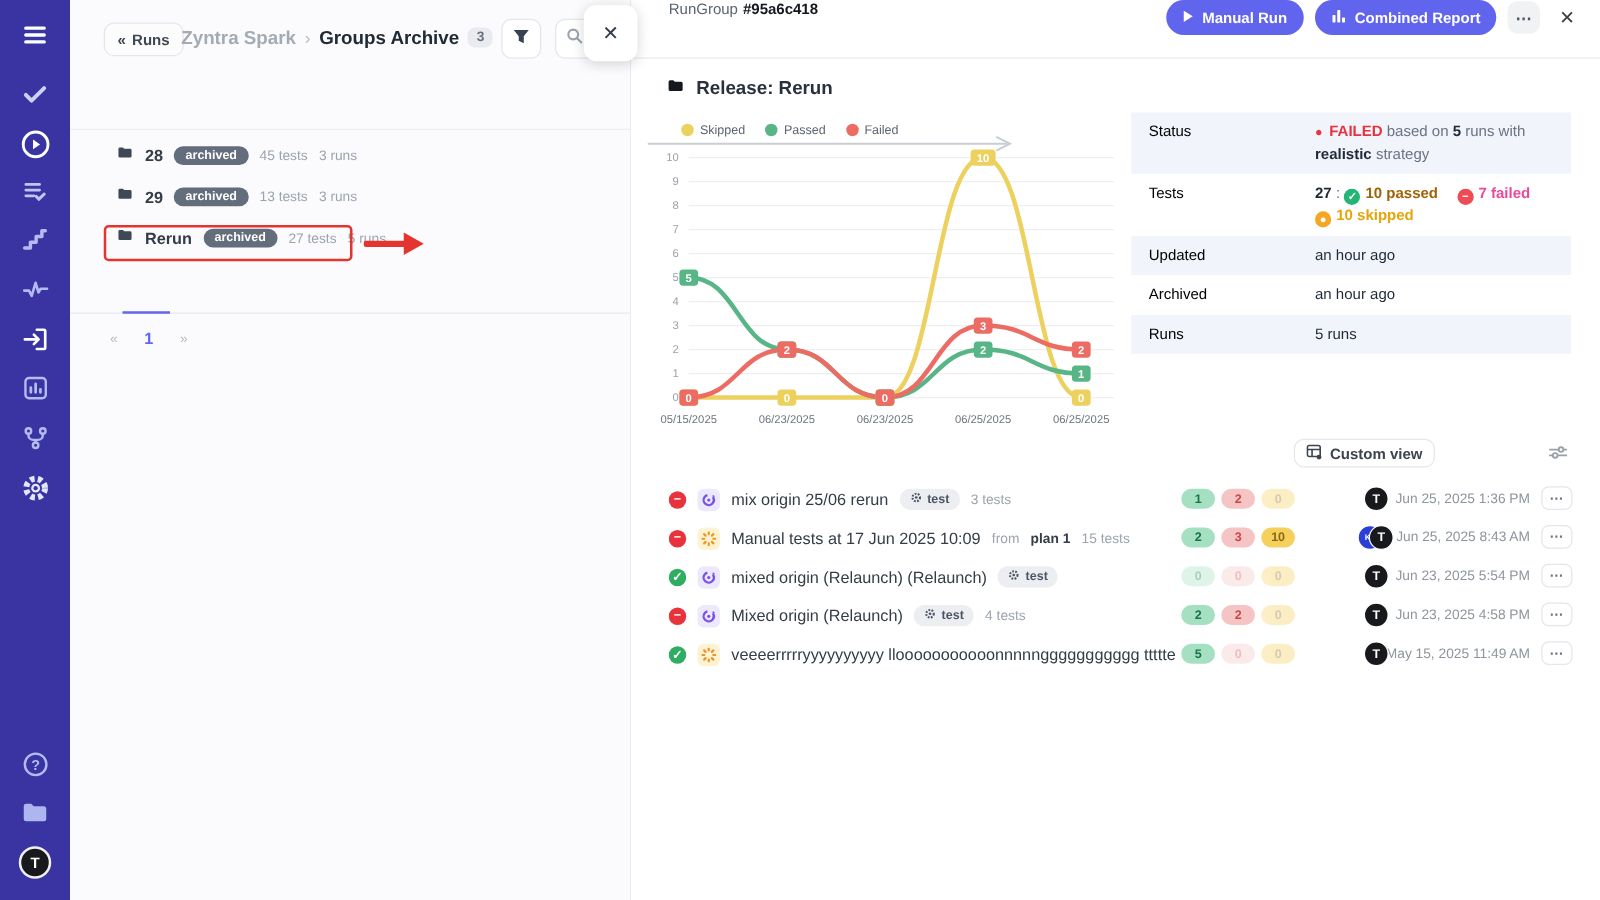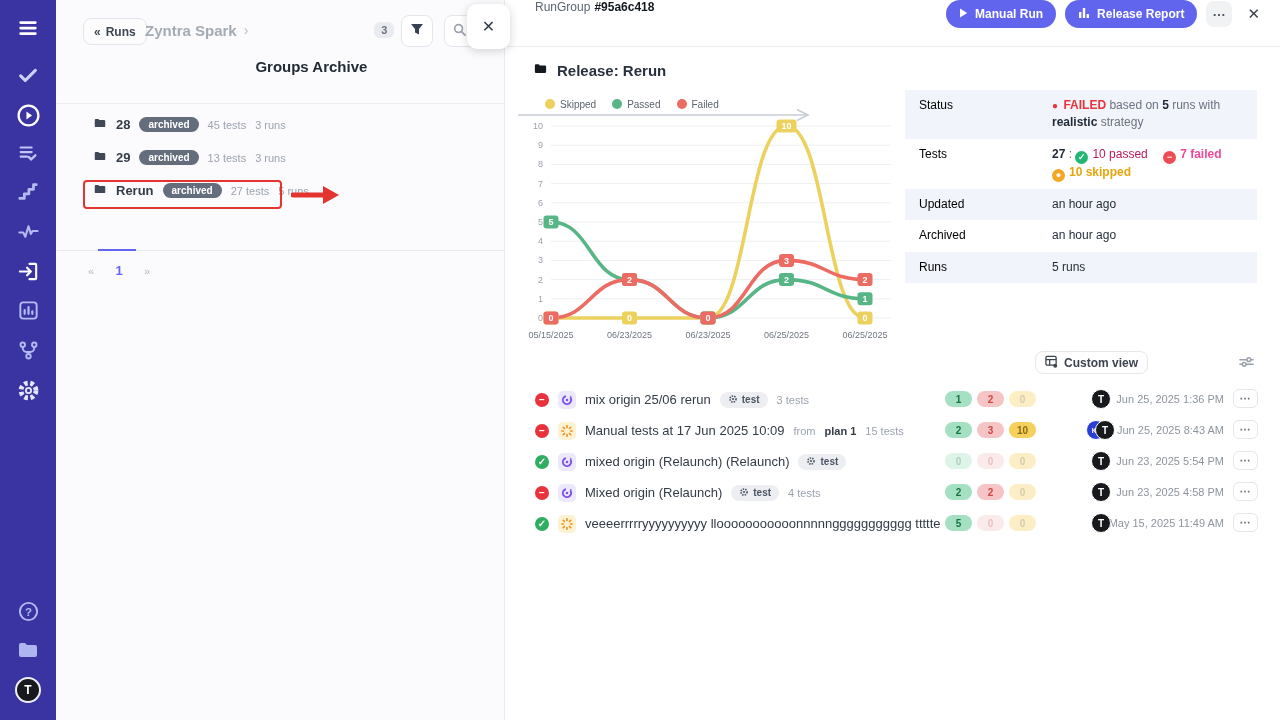--- a/index.html
+++ b/index.html
@@ -15,21 +15,21 @@
   .avatar-btn { width:26px; height:26px; border-radius:50%; background:#17191c; color:#fff;
     display:flex; align-items:center; justify-content:center; font-size:12px; font-weight:bold; border:2px solid #f0f0f4; }
   
   .left-panel { position:absolute; left:56px; top:0; width:449px; height:720px; background:#fbfbfd; border-right:1px solid #e9ebef; }
   .lp-header { position:absolute; left:0; top:0; width:100%; height:62px; }
   .btn-back { position:absolute; left:27px; top:18px; height:27px; padding:0 10px; display:flex; align-items:center; gap:5px;
     border:1px solid #e3e6ea; border-radius:8px; background:#fcfcfd; color:#3f4752; font-size:12px; font-weight:bold; cursor:pointer; }
   .breadcrumb { position:absolute; left:89px; top:22px; display:flex; align-items:flex-start; gap:7px; font-size:15px; }
   .bc-project { color:#a3abb5; font-weight:bold; }
   .bc-sep { color:#b6bcc4; font-size:14px; }
-  .bc-current { color:#212b36; font-weight:bold;margin-top:36px; }
+  .bc-current { color:#212b36; font-weight:bold; }
   .bc-count { background:#e9ebf0; color:#6b7280; font-size:11px; font-weight:bold; padding:2px 7px; border-radius:6px; }
   .btn-filter { position:absolute; left:345px; top:15px; width:32px; height:32px; border:1px solid #e3e6ea; border-radius:8px;
     background:#fff; display:flex; align-items:center; justify-content:center; cursor:pointer; }
   .search-box { position:absolute; left:388px; top:15px; width:110px; height:32px; border:1px solid #e3e6ea; border-radius:8px;
     background:#fff; display:flex; align-items:center; padding:0 8px; gap:6px; }
   .search-box input { border:none; outline:none; width:60px; font-size:12px; color:#6b7280; background:transparent; font-family:inherit; }
   .lp-divider { position:absolute; left:0; width:100%; height:1px; background:#eceef2; }
   .folder-list { position:absolute; left:0; top:108px; width:100%; }
   .folder-row { display:flex; align-items:center; gap:9px; height:33px; padding-left:37px; cursor:pointer; }
   .folder-name { font-size:13px; font-weight:bold; color:#333c47; }
@@ -70,21 +70,21 @@
   .sum-row { display:flex; padding:7px 14px; }
   .sum-row.alt { background:#f1f4fa; }
   .sum-label { width:105px; flex:none; color:#000000; padding-top:1px; }
   .sum-value { flex:1; color:#1f2937; line-height:1.45;margin-left:28px; }
   .mut { color:#6b7280; }
   .t-fail { color:#e8323c; font-weight:bold; }
   .dot-fail { color:#e8323c; font-size:10px; margin-right:2px; }
   .seg { white-space:nowrap; margin-right:12px; }
   .seg-ico { display:inline-flex; width:13px; height:13px; border-radius:50%; color:#fff; font-size:9px; font-weight:bold;
     align-items:center; justify-content:center; vertical-align:-2px; margin-right:4px; }
-  .seg-pass { color:#be185d; font-weight:normal; }
+  .seg-pass { color:#a16207; font-weight:bold; }
   .seg-failed { color:#ec4899; font-weight:bold; }
   .seg-skip { color:#e7a50c; font-weight:bold; }
   .ico-pass { background:#22b573; }
   .ico-fail { background:#ef4b55; }
   .ico-skip { background:#f5a623; }
   
   .list-toolbar { position:absolute; left:0; top:350px; width:100%; height:28px; }
   .btn-custom-view { position:absolute; right:132px; top:1px; height:23px; border:1px solid #e5e7eb; border-radius:8px; background:#fff;
     display:flex; align-items:center; gap:6px; padding:0 9px; font-size:12px; font-weight:bold; color:#3c4450; cursor:pointer; font-family:inherit; }
   .btn-sliders { position:absolute; right:24px; top:3px; background:none; border:none; cursor:pointer; padding:2px; }
@@ -290,21 +290,21 @@
                 <path d="M1 0.5l7.2 4.5L1 9.5z"></path>
               </svg></span>
           <span>Manual Run</span>
         </button>
         <button class="btn-primary">
           <span><svg width="12" height="12" viewBox="0 0 12 12" fill="#fff">
                 <rect x="1" y="5" width="2.4" height="6" rx="0.6"></rect>
                 <rect x="4.8" y="1" width="2.4" height="10" rx="0.6"></rect>
                 <rect x="8.6" y="7" width="2.4" height="4" rx="0.6"></rect>
               </svg></span>
-          <span>Release Report</span>
+          <span>Combined Report</span>
         </button>
         <button class="btn-more-lg">⋯</button>
         <button class="btn-close">✕</button>
       </div>
     </header>
 
     <div class="rp-title">
       <span><svg width="15" height="15" viewBox="0 0 24 24" fill="#15191f">
             <path d="M3 7a2 2 0 0 1 2-2h4l2 2h8a2 2 0 0 1 2 2v8a2 2 0 0 1-2 2H5a2 2 0 0 1-2-2z"></path>
           </svg></span>

